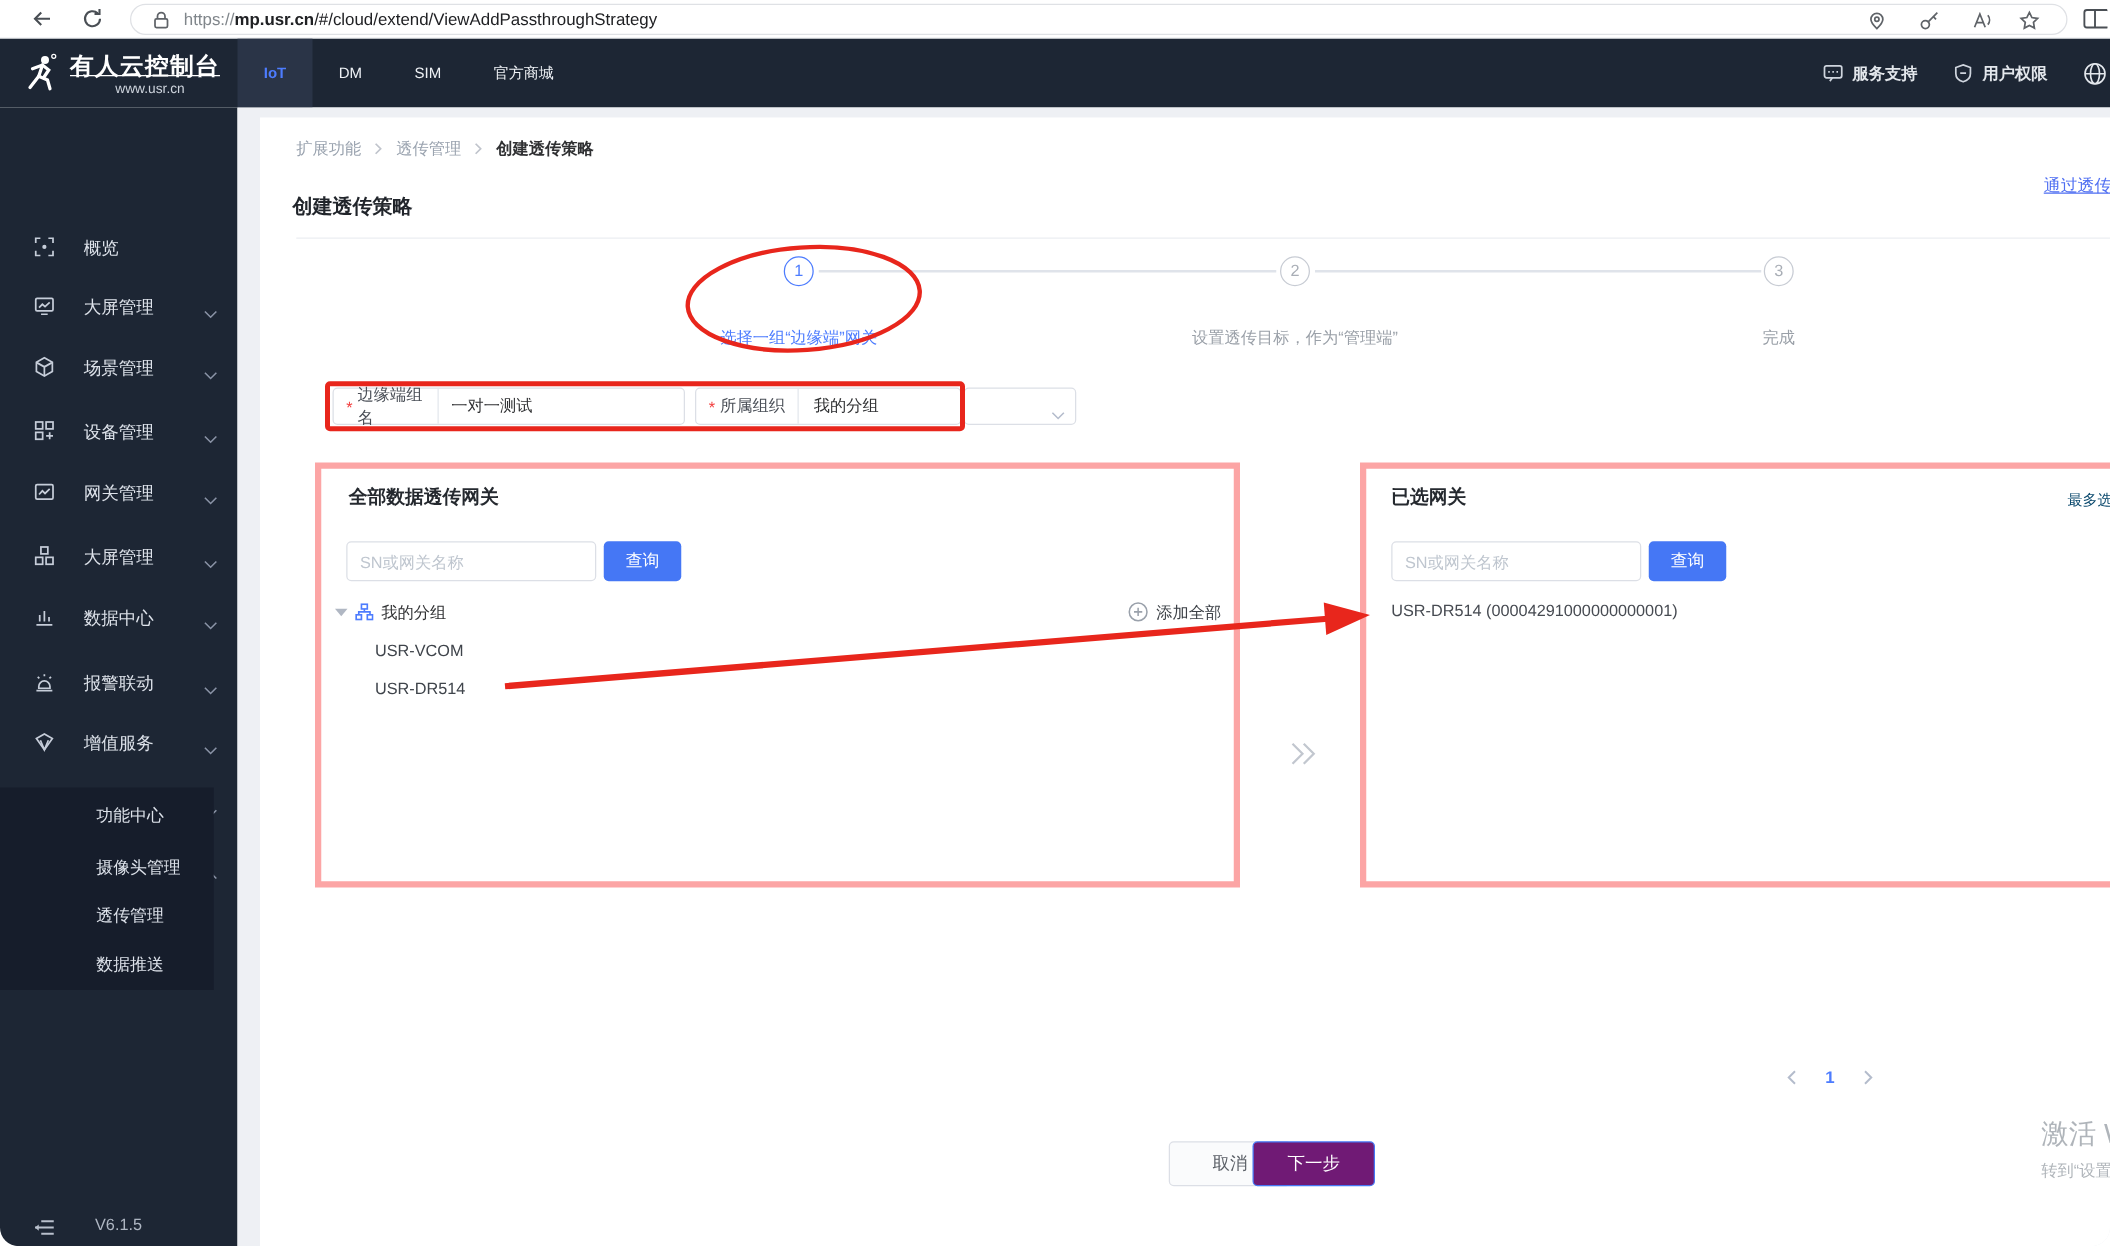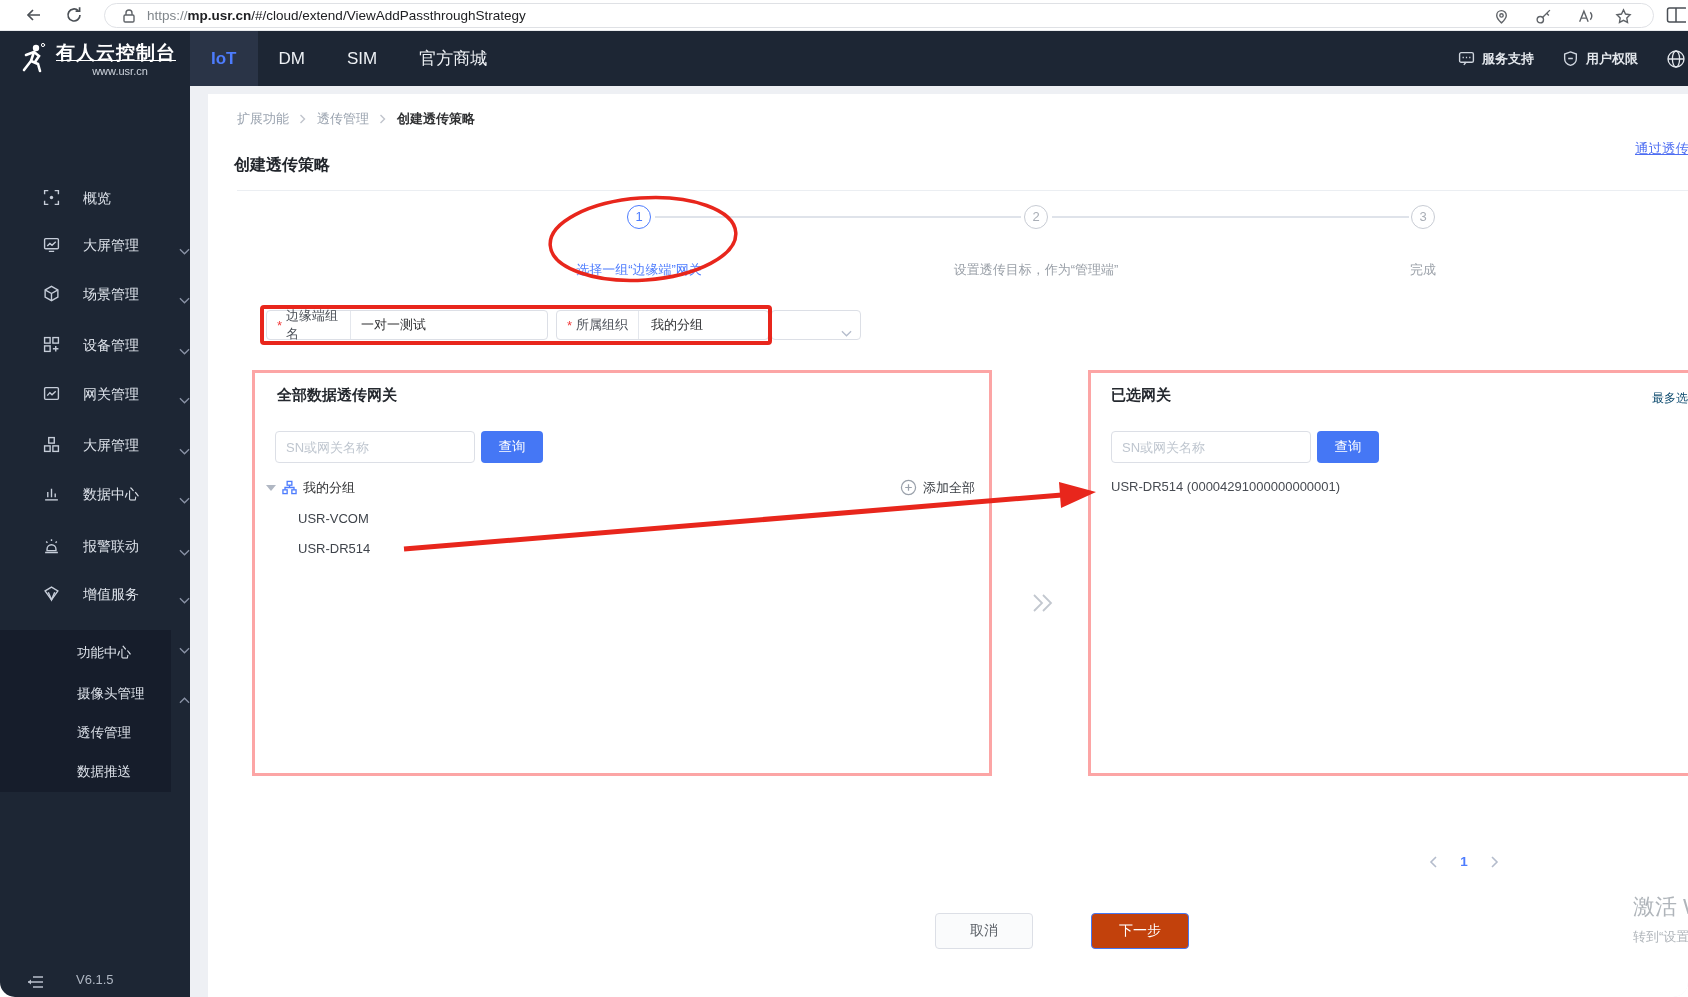--- a/index.html
+++ b/index.html
@@ -20,31 +20,31 @@
   .pill-icon svg { width:100%; height:100%; }
 
   
   .apphead { position:absolute; left:0; top:31px; width:1688px; height:55px; background:#1d2634; }
   .logo-wrap { position:absolute; left:12px; top:0; width:178px; height:55px; color:#fff; }
   .logo-ic { position:absolute; left:4px; top:11px; width:32px; height:32px; color:#fff; }
   .logo-ic svg { width:100%; height:100%; }
   .logo-tt { position:absolute; left:44px; top:9px; font-size:19px; font-weight:bold; letter-spacing:1px;text-decoration:underline; }
   .logo-st { position:absolute; left:44px; top:34px; width:128px; text-align:center; font-size:11px; color:#ced4dd; }
   .nav { position:absolute; left:190px; top:0; height:55px; display:flex; }
-  .nav-tab { height:55px; line-height:55px; padding:0 21px; font-size:17px; color:#eef1f5; cursor:pointer; }
+  .nav-tab { height:55px; line-height:55px; padding:0 21px; font-size:12px; color:#eef1f5; cursor:pointer; }
   .nav-tab.active { background:#2a3447; color:#4d7cfe; font-weight:bold; }
   .head-right { position:absolute; right:0; top:0; height:55px; display:flex; align-items:center; color:#e3e7ec; font-size:13px; }
   .hr-item { display:flex; align-items:center; margin-right:28px; white-space:nowrap;font-weight:bold; }
   .hr-item svg { width:17px; height:17px; margin-right:7px; color:#cfd5de; }
   .globe-btn { width:20px; height:20px; margin-right:2px; color:#e3e7ec; }
   .globe-btn svg { width:100%; height:100%; }
 
   
   .sidebar { position:absolute; left:0; top:86px; width:190px; height:911px; background:#1d2634; }
-  .si { position:absolute; left:0; width:190px; height:40px; color:#dde2ea; font-size:14px; cursor:pointer;margin-left:16px; }
+  .si { position:absolute; left:0; width:190px; height:40px; color:#dde2ea; font-size:14px; cursor:pointer; }
   .si .ic { position:absolute; left:27px; top:11px; width:17px; height:17px; color:#c6cdd9; }
   .si .ic svg { width:100%; height:100%; }
   .si .lb { position:absolute; left:67px; top:0; line-height:40px; }
   .si .cv { position:absolute; right:16px; top:17px; width:11px; height:7px; color:#8a93a6; }
   .si .cv svg { width:100%; height:100%; }
   .si .cv.up svg { transform:rotate(180deg); }
   .submenu { position:absolute; left:0; top:544px; width:171px; height:162px; background:#161d2b; }
   .smi { position:absolute; left:0; width:190px; height:36px; line-height:36px; color:#dde2ea; font-size:13.5px; padding-left:77px; cursor:pointer; }
   .side-foot-ic { position:absolute; left:26px; top:888px; width:18px; height:16px; color:#b9c0cc; cursor:pointer; }
   .side-foot-ic svg { width:100%; height:100%; }
@@ -76,21 +76,21 @@
   .fgroup .req { color:#f23c3c; margin:0 4px 0 10px; }
   .fgroup .flabel { color:#4a4f57; }
   .fgroup .fsep { width:1px; height:28px; background:#e4e7ed; margin-left:10px; }
   .fgroup input { border:none; outline:none; flex:1; font-size:13px; color:#303133; padding:0 10px; font-family:inherit; background:transparent; }
   .fgroup .fval { flex:1; color:#303133; padding:0 12px; cursor:pointer; }
   .fselect-empty { position:absolute; left:563px; top:216px; width:90px; height:30px; border:1px solid #dcdfe6; border-radius:4px; background:#fff; cursor:pointer; }
   .fselect-empty .cv { position:absolute; right:8px; top:12px; width:11px; height:7px; color:#b4bccc; }
   .fselect-empty .cv svg { width:100%; height:100%; }
 
   
-  .panel { position:absolute; top:276px; height:406px; border:3px solid #fca5a5; background:#fff;padding-left:18px; }
+  .panel { position:absolute; top:276px; height:340px; border:5px solid #fca5a5; background:#fff;padding-left:18px; }
   .panel-title { position:absolute; left:22px; top:13px; font-size:15px; font-weight:bold; color:#25292f; }
   .search-input { position:absolute; left:20px; top:58px; width:200px; height:32px; border:1px solid #dcdfe6; border-radius:4px; font-size:13px; color:#303133; padding:0 10px; outline:none; font-family:inherit; }
   .search-input::placeholder { color:#bfc6cf; }
   .search-btn { position:absolute; left:226px; top:58px; width:62px; height:32px; background:#4577f5; color:#fff; font-size:13.5px; border:none; border-radius:4px; cursor:pointer; font-family:inherit; }
   .tree-row { position:absolute; left:0; top:103px; width:100%; height:24px; cursor:pointer; }
   .caret-down { position:absolute; left:11px; top:9px; width:0; height:0; border-left:5px solid transparent; border-right:5px solid transparent; border-top:6px solid #b0b7c3; }
   .org-ic { position:absolute; left:27px; top:4px; width:15px; height:15px; color:#4d7cfe; }
   .org-ic svg { width:100%; height:100%; }
   .tree-root-lb { position:absolute; left:48px; top:3px; font-size:13px; color:#303133; }
   .add-all { position:absolute; left:645px; top:103px; height:24px; cursor:pointer; }
@@ -107,21 +107,21 @@
 
   
   .pager { position:absolute; left:1214px; top:757px; display:flex; align-items:center; gap:8px; }
   .pg-btn { width:22px; height:22px; color:#b4bccc; cursor:pointer; display:flex; align-items:center; justify-content:center; }
   .pg-btn svg { width:10px; height:12px; }
   .pg-num { width:24px; height:22px; line-height:22px; text-align:center; font-size:13.5px; color:#4d7cfe; font-weight:bold; cursor:pointer; }
 
   
   .btn { position:absolute; top:819px; width:98px; height:36px; border-radius:4px; font-size:14px; cursor:pointer; font-family:inherit; }
   .btn-cancel { left:727px; background:#fafbfc; border:1px solid #dcdfe6; color:#5b6067; }
-  .btn-next { left:883px; background:#c2410c; border:1px solid #4577f5; color:#fff; }
+  .btn-next { left:794px; background:#701a75; border:1px solid #4577f5; color:#fff; }
 
   
   .wm1 { position:absolute; left:1425px; top:798px; font-size:22px; color:#a2a8ae; opacity:.85; white-space:nowrap; }
   .wm2 { position:absolute; left:1425px; top:834px; font-size:13px; color:#a2a8ae; opacity:.85; white-space:nowrap; }
 
   
   .annot { position:absolute; left:0; top:0; width:1688px; height:997px; pointer-events:none; z-index:50; }
 </style>
 </head>
 <body>

